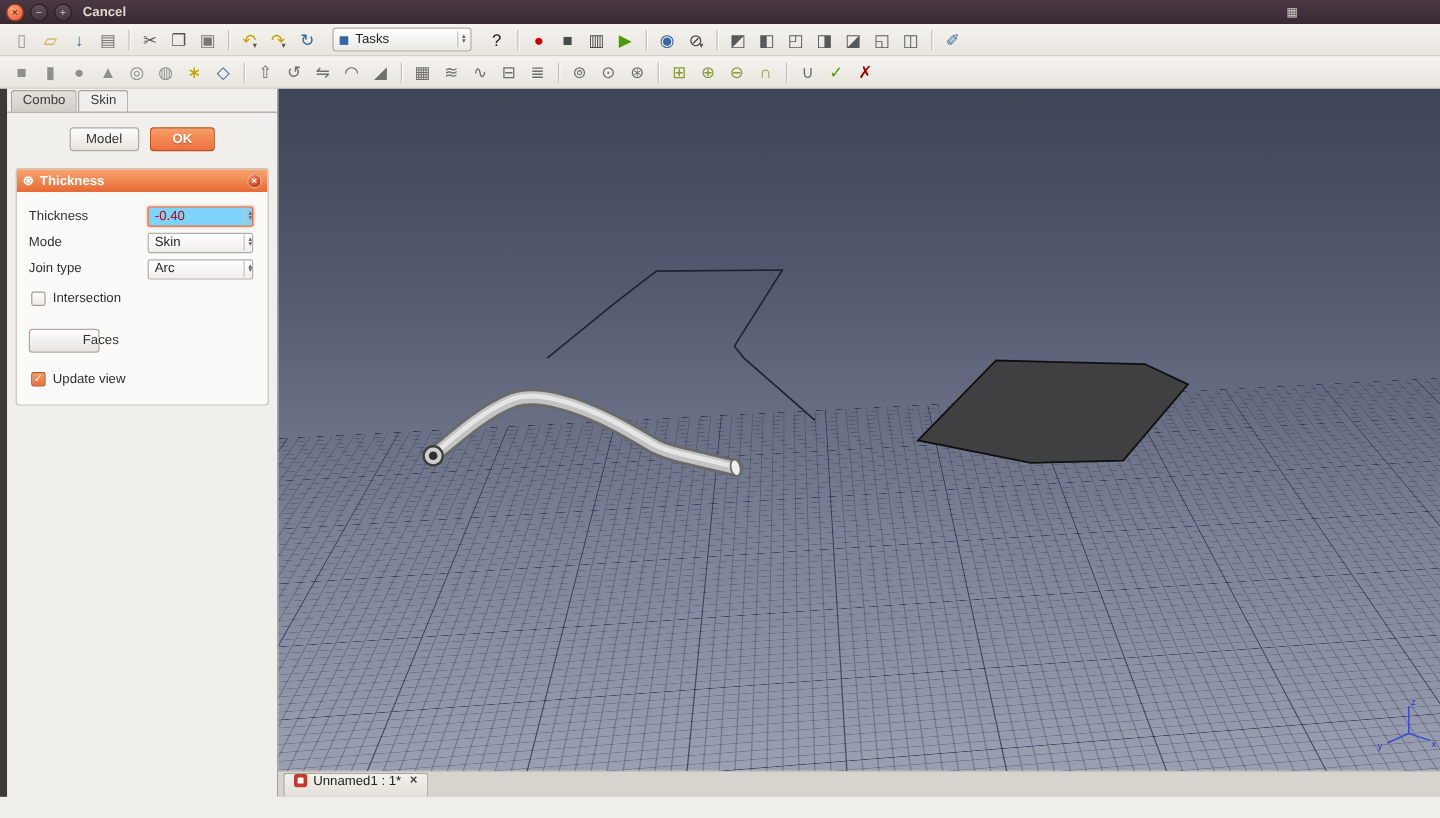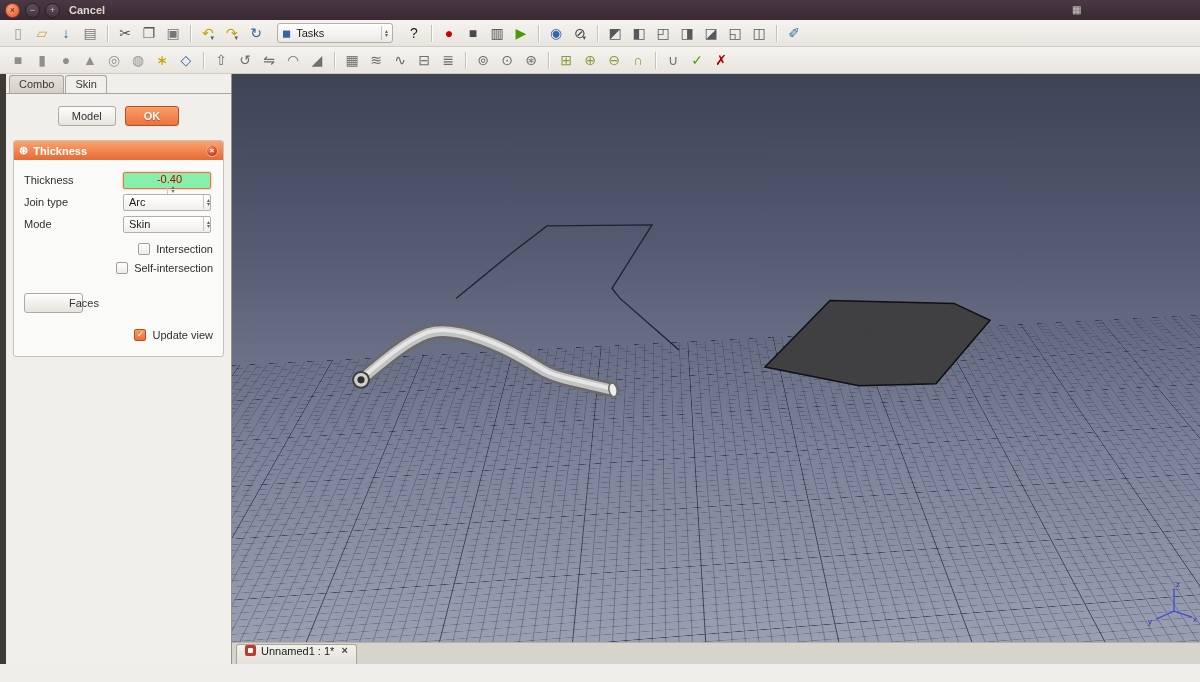--- a/index.html
+++ b/index.html
@@ -45,23 +45,23 @@
 
   .task-box{margin:14px 7px 0;border:1px solid #c7c2ba;border-radius:3px;background:#fafaf8;overflow:hidden;}
   .task-header{height:19px;background:linear-gradient(#f9a470,#e76a33);display:flex;align-items:center;padding:0 5px;color:#fff;font-weight:bold;font-size:11px;}
   .task-icon{font-size:11px;margin-right:5px;}
   .task-close{margin-left:auto;width:12px;height:12px;border-radius:50%;background:radial-gradient(circle at 35% 30%,#ff8d66,#c23a10 75%);border:1px solid rgba(255,255,255,.5);box-sizing:border-box;display:flex;align-items:center;justify-content:center;color:#fff;font-size:8px;line-height:1;}
   .task-body{padding:9px 10px 12px;}
   .form-row{display:flex;align-items:center;height:22px;}
   .form-row label{color:#2f2f2f;}
   .control{margin-left:auto;width:88px;height:17px;display:flex;align-items:center;background:linear-gradient(#ffffff,#f0eeea);border:1px solid #b3aea6;border-radius:2px;padding-left:5px;box-sizing:border-box;margin-right:2px;}
   .control .val{flex:1;color:#222;}
-  .spinbox.focused{border-color:#ee7140;box-shadow:0 0 2px rgba(238,113,64,.7);background:#86efac;flex-direction:column;}
+  .spinbox.focused{border-color:#ee7140;box-shadow:0 0 2px rgba(238,113,64,.7);background:#7dd3fc;}
   .spinbox .val{color:#c40000;}
-  .check-row{display:flex;align-items:center;height:19px;gap:6px;padding-left:2px;justify-content:flex-end;}
+  .check-row{display:flex;align-items:center;height:19px;gap:6px;padding-left:2px;}
   .check-row label{color:#2f2f2f;}
   .cb{width:12px;height:12px;border:1px solid #a39d93;border-radius:2px;background:linear-gradient(#fefefe,#eeece8);display:flex;align-items:center;justify-content:center;box-sizing:border-box;}
   .cb span{display:none;font-size:9px;color:#fff;line-height:1;}
   .cb.on{background:linear-gradient(#f89c66,#ee6d38);border-color:#b5521e;}
   .cb.on span{display:block;}
   .faces-row{margin-top:16px;}
   .faces-btn{width:58px;padding-left:44px;}
   .update-row{margin-top:12px;}
 
   
@@ -324,50 +324,46 @@
               <div class="control spinbox focused">
                 <span class="val">-0.40</span>
                 <span class="spin">
                     <i>▴</i>
                     <i>▾</i>
                   </span>
               </div>
             </div>
 
             <div class="form-row">
+              <label>Mode</label>
+              <div class="control combo">
+                <span class="val">Skin</span>
+                <span class="spin">
+                    <i>▴</i>
+                    <i>▾</i>
+                  </span>
+              </div>
+            </div>
+
+            <div class="form-row">
               <label>Join type</label>
               <div class="control combo">
                 <span class="val">Arc</span>
                 <span class="spin">
                     <i>▴</i>
                     <i>▾</i>
                   </span>
               </div>
             </div>
 
-            <div class="form-row">
-              <label>Mode</label>
-              <div class="control combo">
-                <span class="val">Skin</span>
-                <span class="spin">
-                    <i>▴</i>
-                    <i>▾</i>
-                  </span>
-              </div>
-            </div>
-
             <div class="check-row" style="margin-top:4px;">
               <span class="cb"></span>
               <label>Intersection</label>
             </div>
 
-            <div class="check-row">
-              <span class="cb"></span>
-              <label>Self-intersection</label>
-            </div>
 
             <div class="faces-row">
               <button class="btn faces-btn">Faces</button>
             </div>
 
             <div class="check-row update-row">
               <span class="cb on">
                   <span>✓</span>
                 </span>
               <label>Update view</label>

